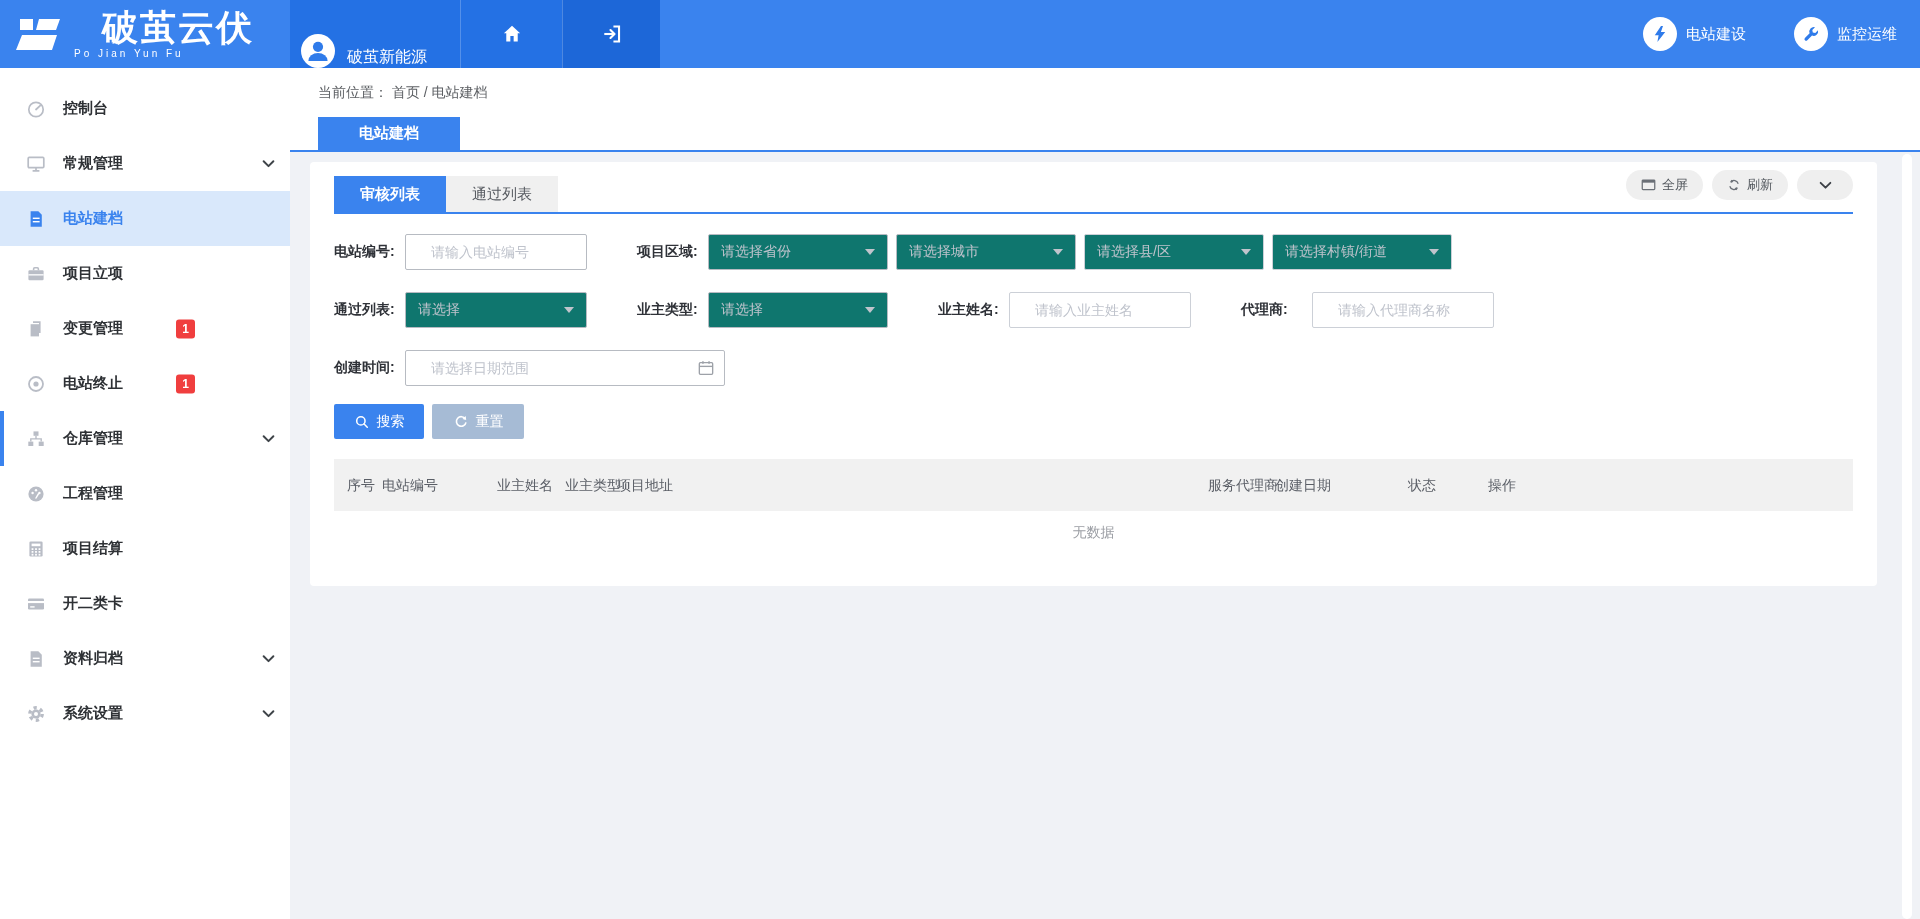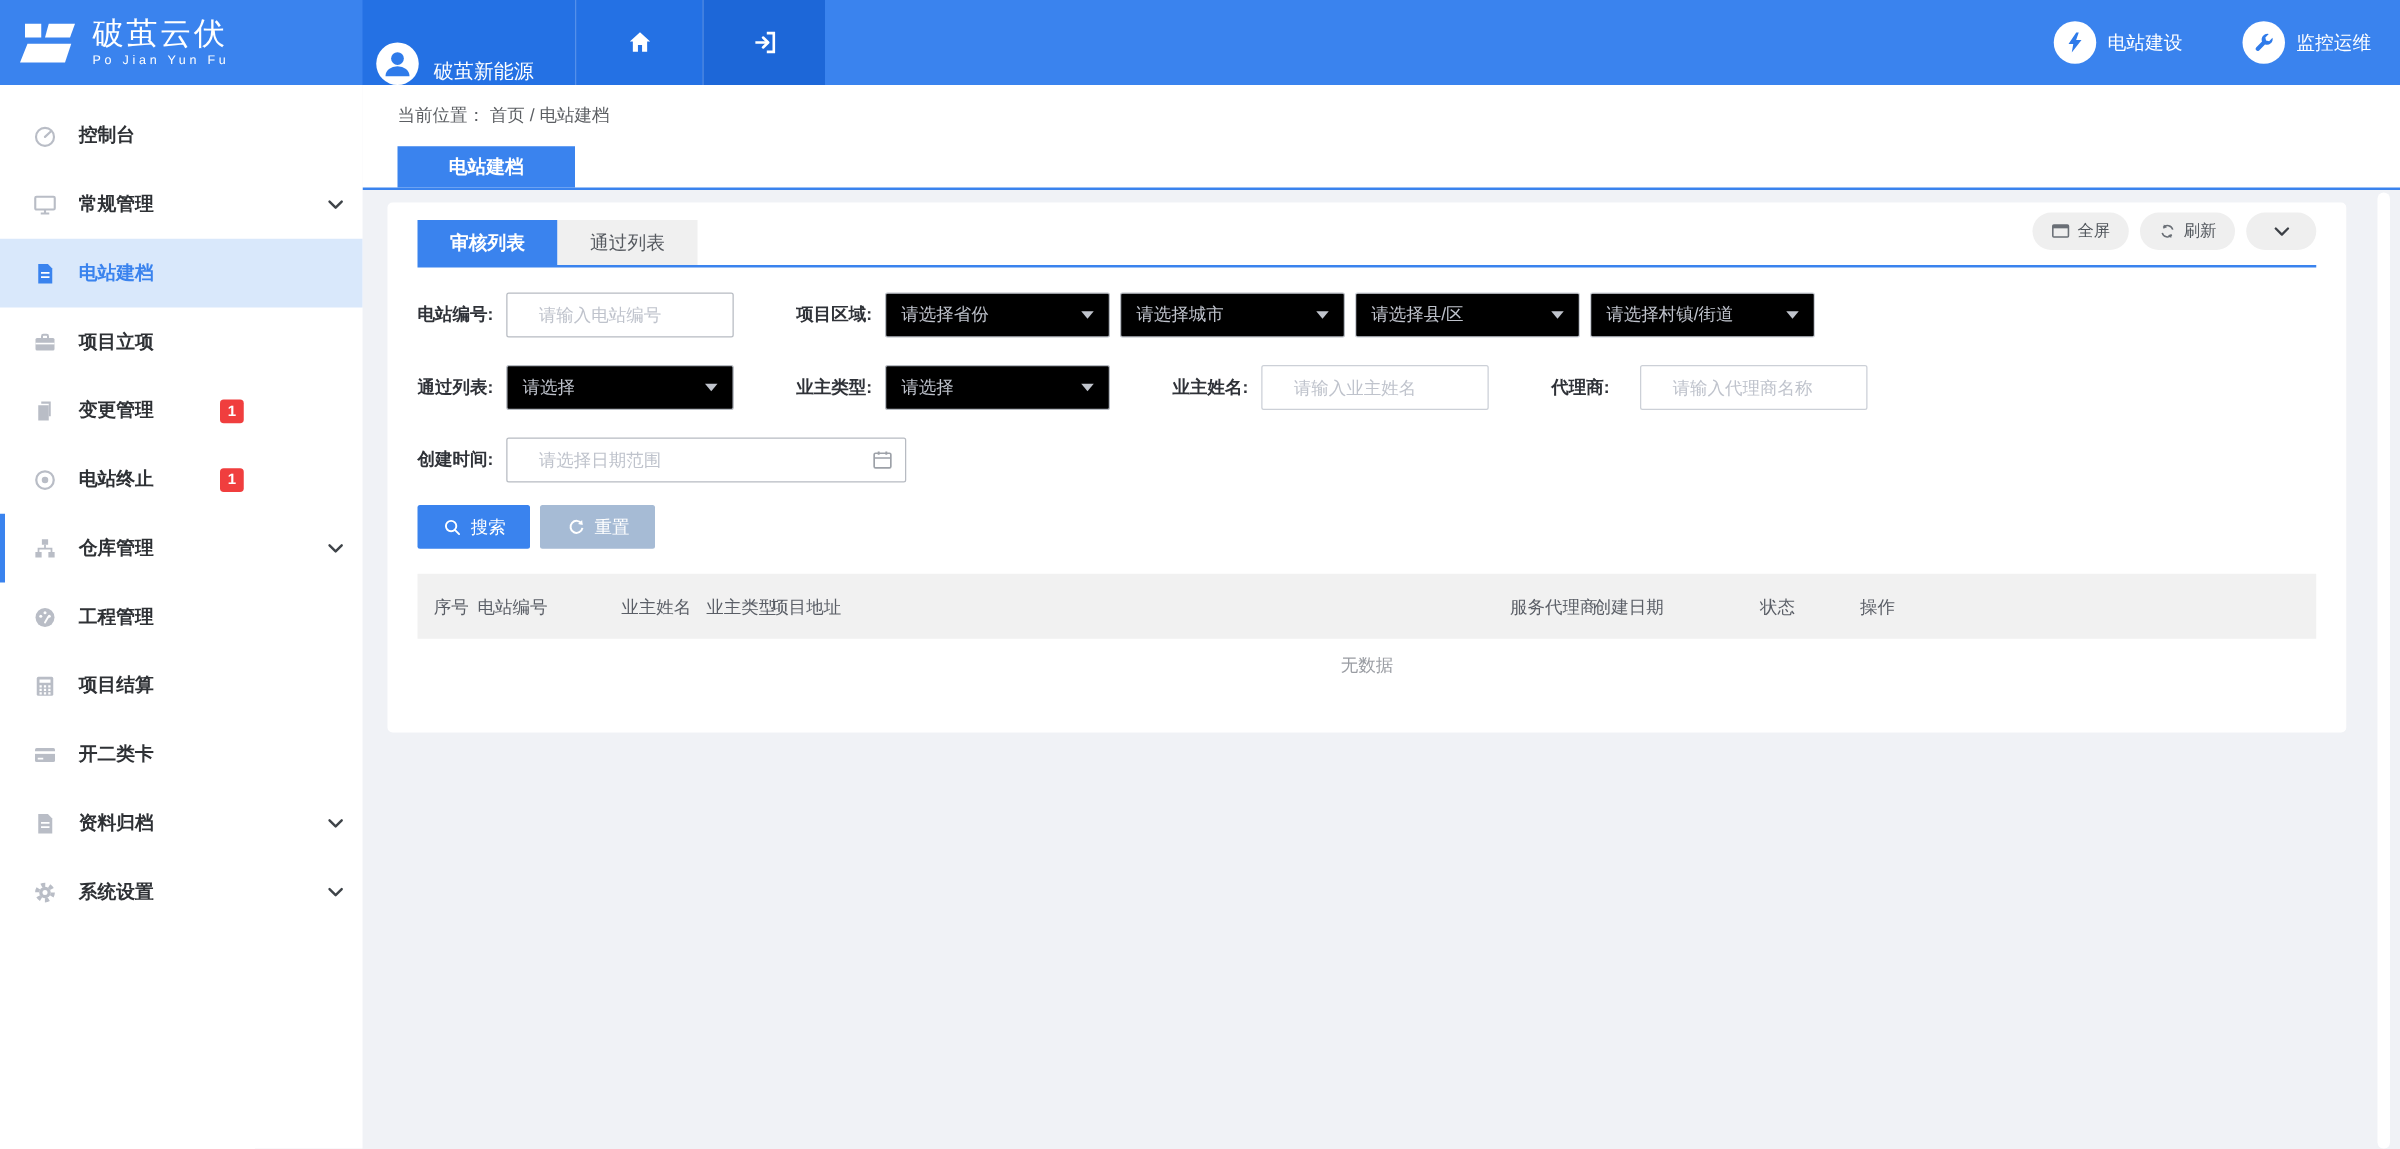--- a/index.html
+++ b/index.html
@@ -4,21 +4,21 @@
 <style>
   * { margin:0; padding:0; box-sizing:border-box; }
   html,body { width:1920px; height:919px; }
   body { font-family:"Liberation Sans", sans-serif; background:#f0f2f6; overflow:hidden; }
   .screen { position:relative; width:1920px; height:919px; overflow:hidden; }
 
   
   .header { position:absolute; top:0; left:0; width:1920px; height:68px; background:#3a83ee; display:flex; align-items:stretch; color:#fff; z-index:10; }
   .brand { width:290px; display:flex; align-items:center; padding-left:15px; gap:11px; }
   .brand-mark { width:48px; height:40px; flex:none; }
-  .brand-title { font-size:25px; font-weight:normal; letter-spacing:2px; line-height:1.05; }
+  .brand-title { font-size:36px; font-weight:bold; letter-spacing:2px; line-height:1.05;margin-left:28px; }
   .brand-sub { font-size:10px; letter-spacing:3px; margin-top:2px; }
   .hcell { display:flex; align-items:center; justify-content:center; background:#2471e4; cursor:pointer; }
   .hcell.user { width:170px; justify-content:flex-start; padding-left:11px; gap:12px;align-items:flex-end; }
   .hcell.home { width:102px; border-left:1px solid rgba(255,255,255,.22); }
   .hcell.exit { width:98px; background:#1d67d8; border-left:1px solid rgba(255,255,255,.22); }
   .user-name { font-size:16px; }
   .avatar-circle, .hlink-circle { width:34px; height:34px; border-radius:50%; background:#fff; display:flex; align-items:center; justify-content:center; flex:none; }
   .hspacer { flex:1; }
   .hlink { display:flex; align-items:center; gap:9px; font-size:15px; margin-left:48px; cursor:pointer;font-family:Liberation Serif, serif; }
   .hlink:last-child { margin-right:23px; }
@@ -53,21 +53,21 @@
 
   
   .filters { margin-top:20px; }
   .frow { display:flex; align-items:center; margin-bottom:22px; }
   .frow.last { margin-bottom:18px; }
   .flabel { min-width:63px; font-size:14px; font-weight:600; color:#2f3238; margin-right:8px; white-space:nowrap; }
   .fgap { width:50px; flex:none; }
   .tinput { height:36px; border:1px solid #b7bbc2; border-radius:2px; padding:0 25px; font-size:14px; color:#333; font-family:inherit; outline:none; background:#fff; }
   .tinput::placeholder { color:#bfc3cc; }
   .tinput.lite { border-color:#ccd0d7; }
-  .sel { height:36px; border:1px solid #b7bbc2; border-radius:2px; background:#000000; display:flex; align-items:center; justify-content:space-between; padding:0 12px; font-size:14px; color:#bfc3cc; cursor:pointer; }
+  .sel { height:36px; border:1px solid #b7bbc2; border-radius:2px; background:#0f766e; display:flex; align-items:center; justify-content:space-between; padding:0 12px; font-size:14px; color:#bfc3cc; cursor:pointer; }
   .sel.lite { border-color:#ccd0d7; }
   .sel + .sel { margin-left:8px; }
   .caret { width:0; height:0; border-left:5px solid transparent; border-right:5px solid transparent; border-top:6px solid #c0c4cc; flex:none; margin-left:8px; }
   .w182 { width:182px; } .w180 { width:180px; }
   .daterange { position:relative; width:320px; }
   .daterange input { width:100%; padding-right:38px; }
   .cal-icn { position:absolute; right:10px; top:50%; transform:translateY(-50%); color:#9da1a8; display:flex; pointer-events:none; }
 
   .btn-row { display:flex; align-items:center; gap:8px; margin-bottom:20px; }
   .btn { height:35px; border:none; border-radius:2px; color:#fff; font-size:14px; font-family:inherit; display:flex; align-items:center; justify-content:center; gap:7px; cursor:pointer; }

